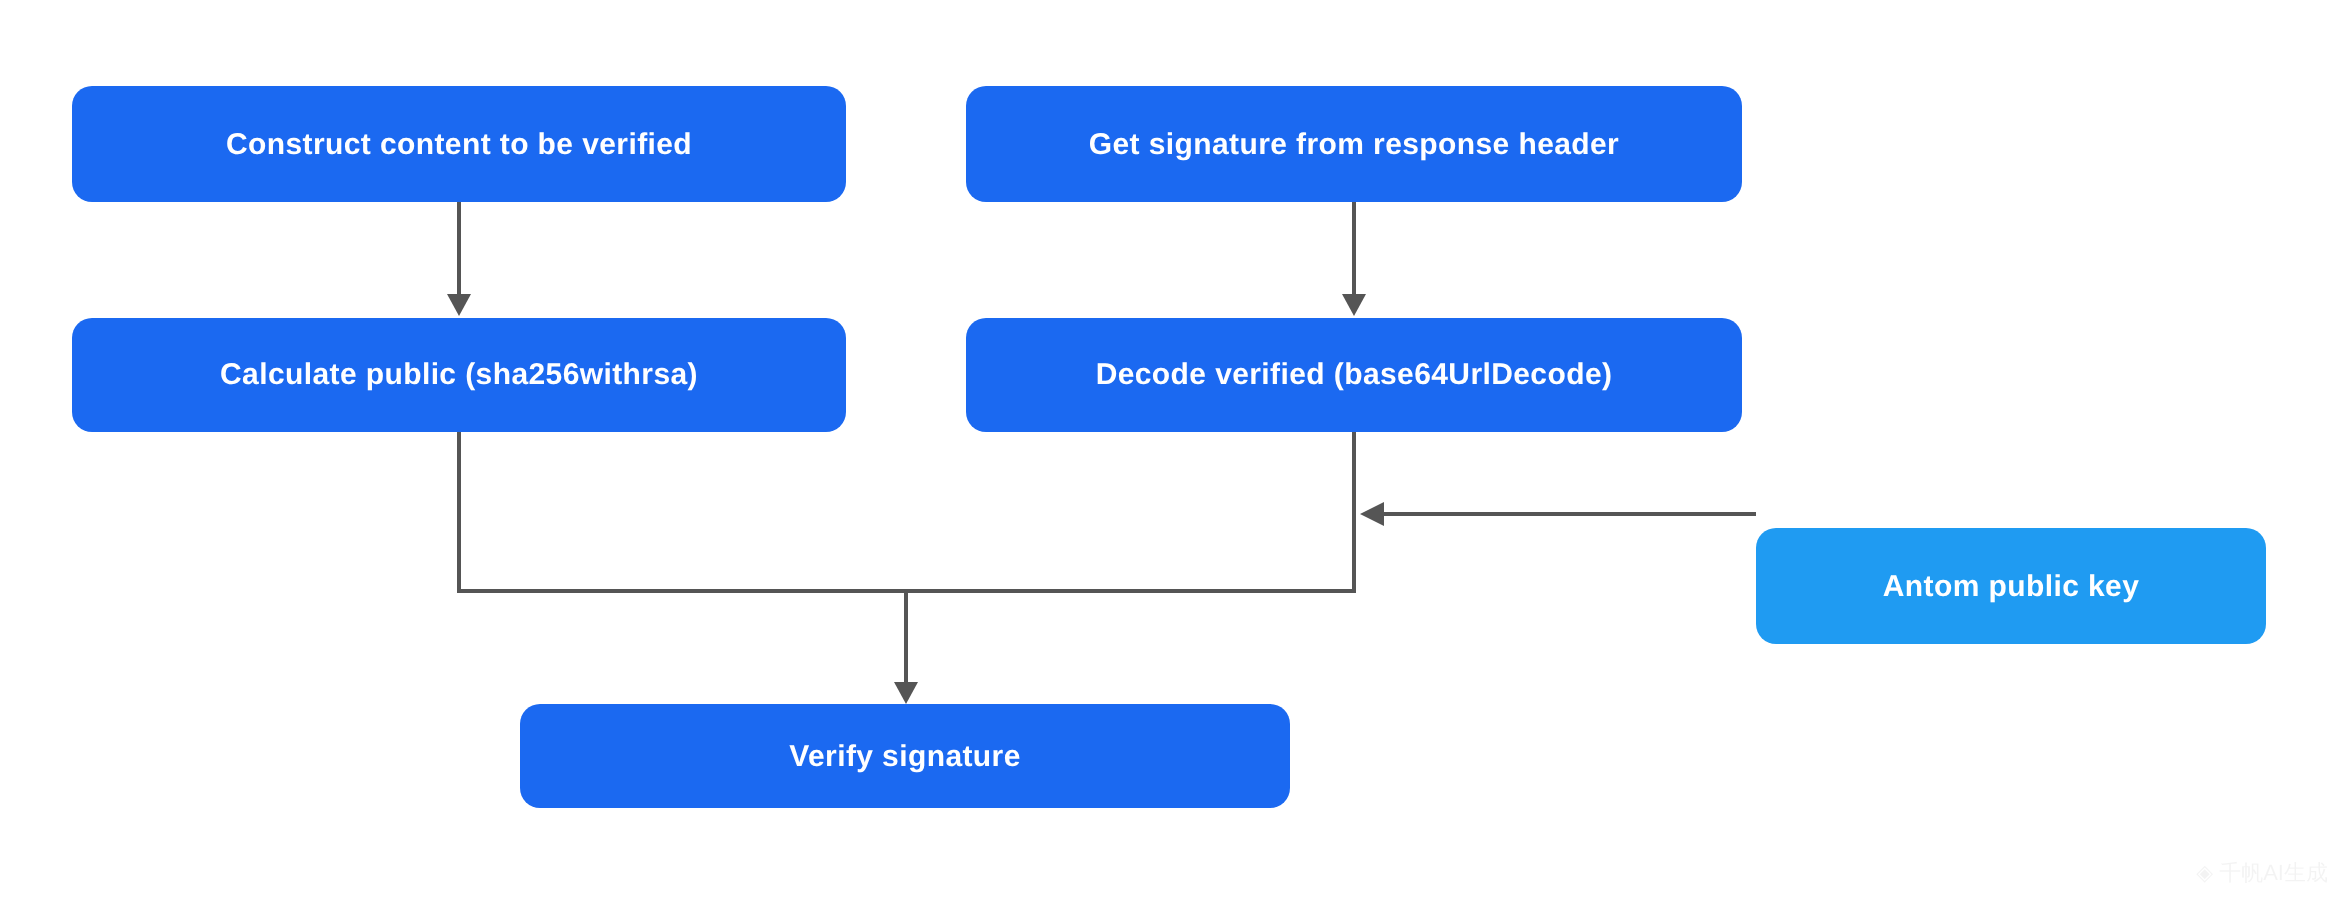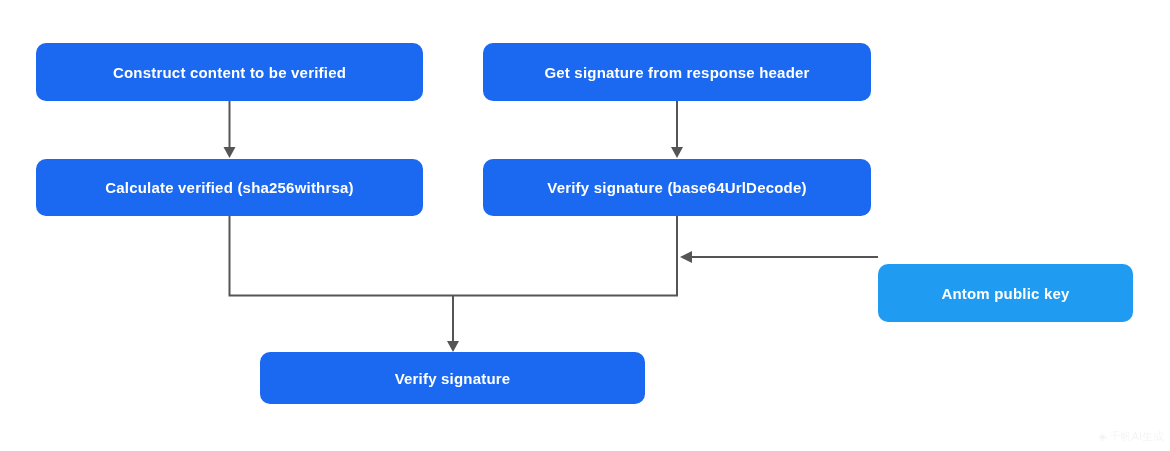--- a/index.html
+++ b/index.html
@@ -100,23 +100,23 @@
     <g>
       <path class="line" d="M878,257 L692,257"></path>
       <path class="head" d="M692,251 L692,263 L680,257 Z"></path>
     </g>
   </svg>
 
   <div class="node primary" id="node-construct">Construct content to be verified</div>
 
   <div class="node primary" id="node-getsig">Get signature from response header</div>
 
-  <div class="node primary" id="node-calculate">Calculate verified (sha256withrsa)</div>
+  <div class="node primary" id="node-calculate">Calculate public (sha256withrsa)</div>
 
-  <div class="node primary" id="node-decode">Verify signature (base64UrlDecode)</div>
+  <div class="node primary" id="node-decode">Decode verified (base64UrlDecode)</div>
 
   <div class="node secondary" id="node-antom">Antom public key</div>
 
   <div class="node primary" id="node-verify">Verify signature</div>
 
   <div class="watermark">
     <span class="wm-icon">◈</span>
     <span>千帆AI生成</span>
   </div>
 

